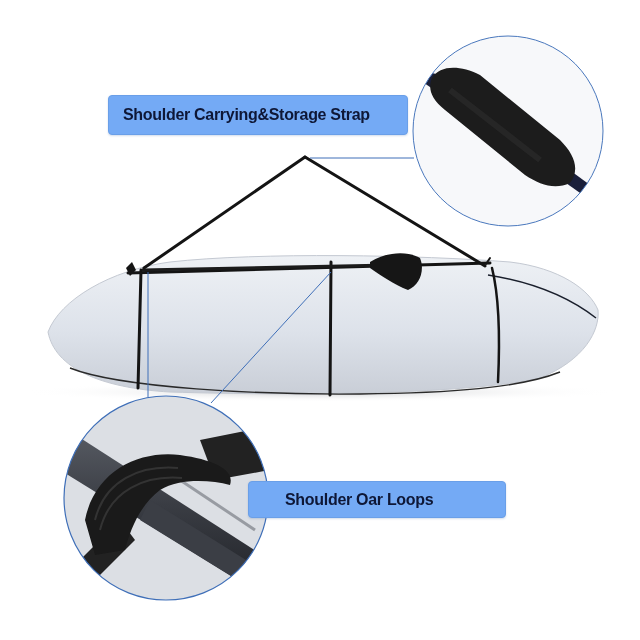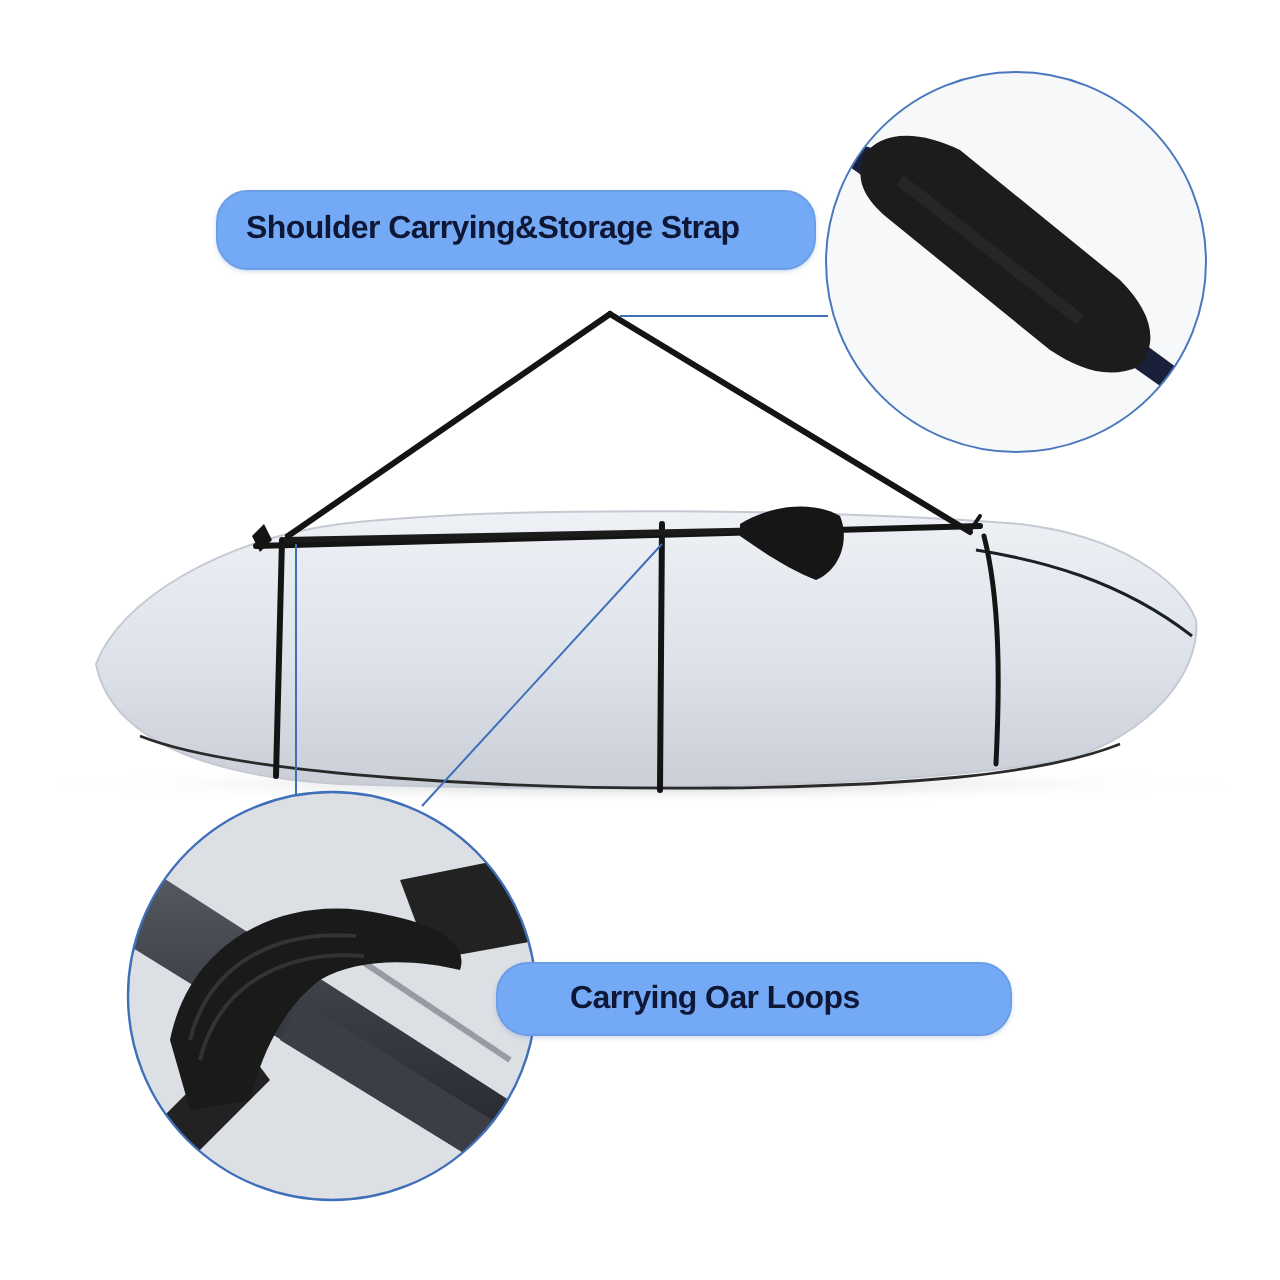--- a/index.html
+++ b/index.html
@@ -1,21 +1,21 @@
 <!DOCTYPE html>
 <html><head>
 <meta charset="utf-8">
 <style>
   html, body { margin:0; padding:0; background:#ffffff; }
   body { width:640px; height:640px; position:relative; overflow:hidden;
          font-family:"Liberation Sans", sans-serif; }
   .stage { position:absolute; left:0; top:0; width:640px; height:640px; }
   .label-box {
     position:absolute; background:#74aaf5; border:1px solid #6a9fe8;
-    border-radius:16px; color:#0e1736; font-weight:bold;
+    border-radius:4px; color:#0e1736; font-weight:bold;
     font-family:"Liberation Sans", sans-serif;
     display:flex; align-items:center; letter-spacing:-0.3px;
     box-shadow:0 1px 2px rgba(80,120,180,0.25);
   }
   #label-strap { left:108px; top:95px; width:300px; height:40px; font-size:16px; padding-left:14px; box-sizing:border-box; }
   #label-oar { left:248px; top:481px; width:258px; height:37px; font-size:16px; padding-left:36px; box-sizing:border-box; }
   svg { position:absolute; left:0; top:0; }
 </style>
 </head>
 <body>
@@ -114,15 +114,15 @@
       </g>
       <circle cx="166" cy="498" r="102" fill="none" stroke="#3f6fb8" stroke-width="1.2"></circle>
     </g>
   </svg>
 
   <div id="label-strap" class="label-box">
     <span>Shoulder Carrying&amp;Storage Strap</span>
   </div>
 
   <div id="label-oar" class="label-box">
-    <span>Carrying Oar Loops</span>
+    <span>Shoulder Oar Loops</span>
   </div>
 </div>
 
 </body></html>

